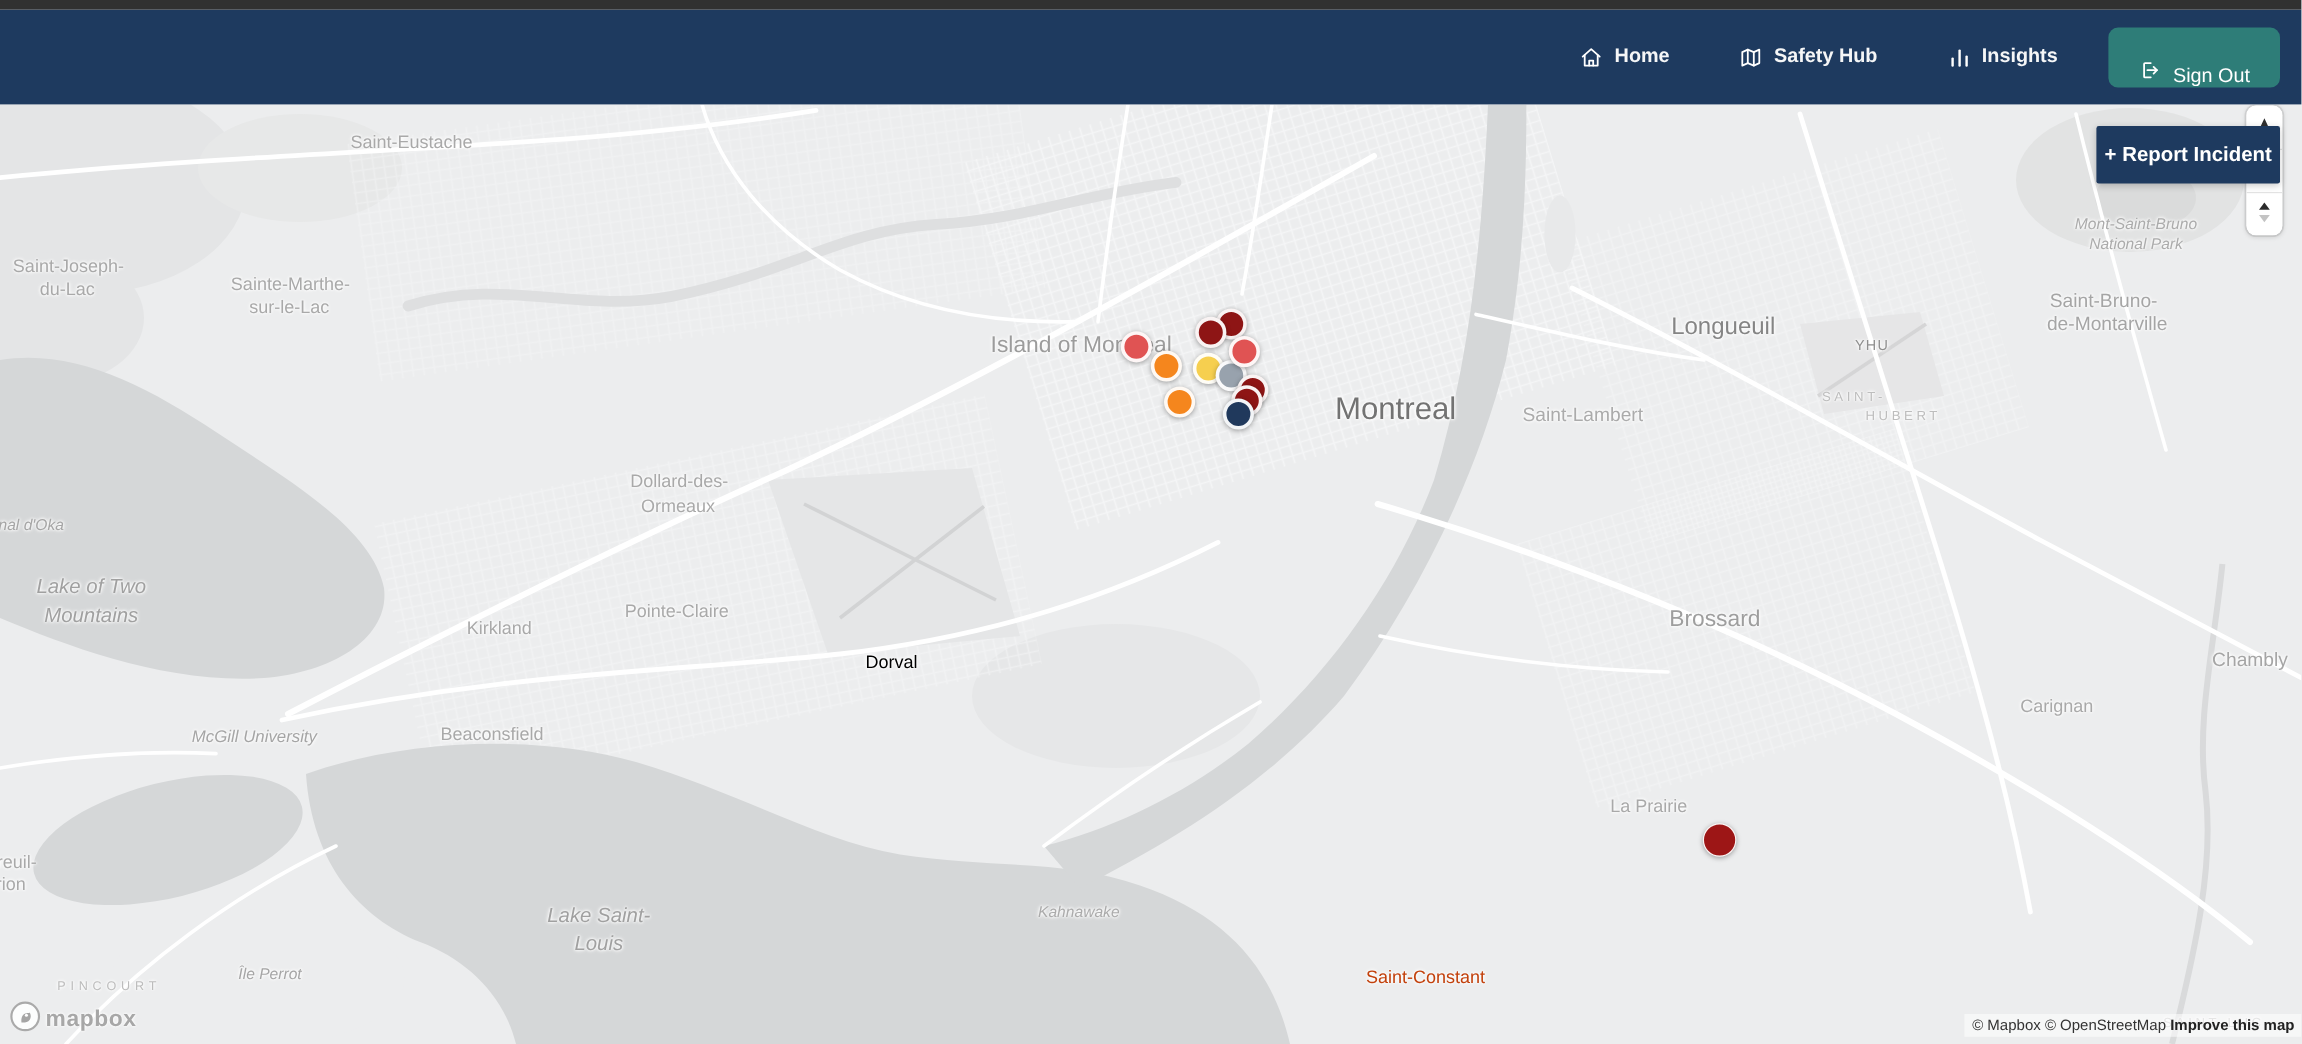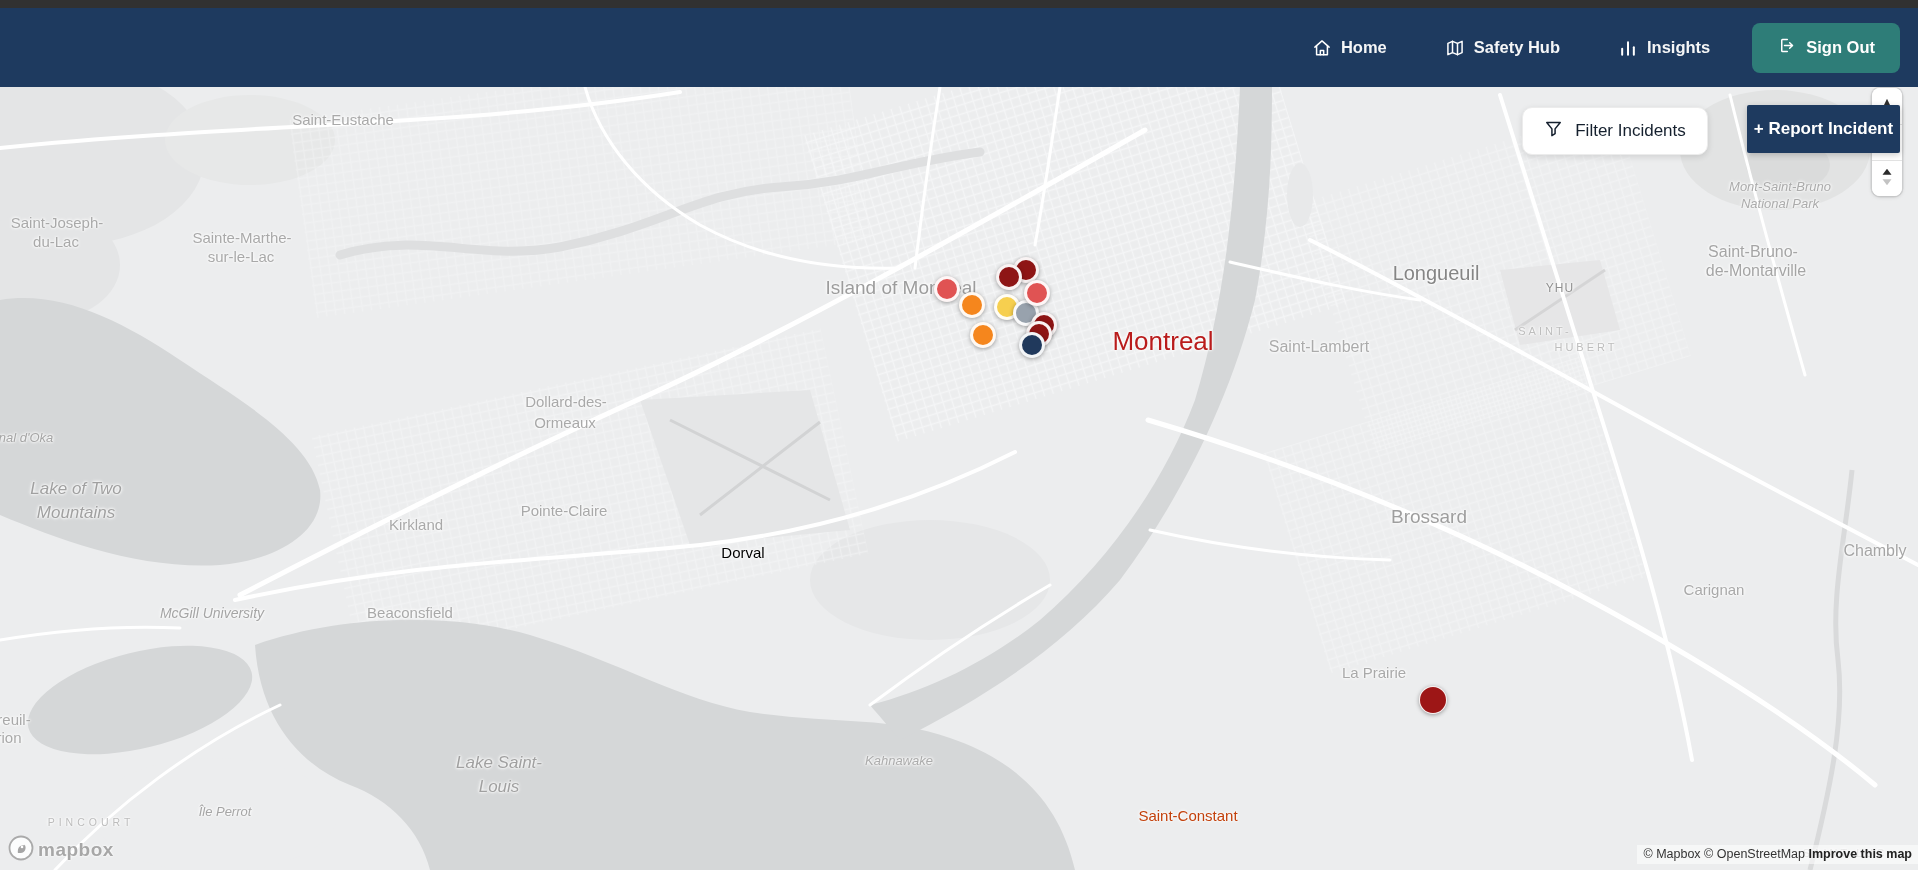--- a/index.html
+++ b/index.html
@@ -8,21 +8,21 @@
 
   
   .top-strip{position:absolute;left:0;top:0;width:100%;height:8px;background:#313131;z-index:10;}
 
   
   header{position:absolute;left:0;top:8px;width:100%;height:79px;background:var(--navy,#1e3a5f);z-index:9;display:flex;align-items:center;}
   .app-title{color:#fff;font-size:26px;font-weight:700;margin:0 0 0 20px;letter-spacing:.2px;}
   nav{position:absolute;right:18px;top:0;height:100%;display:flex;align-items:center;gap:58px;}
   .nav-item{display:flex;align-items:center;gap:9px;color:#f5f6f7;font-size:16.5px;font-weight:600;cursor:pointer;text-decoration:none;}
   .nav-item svg{display:block;}
-  .signout-btn{display:flex;align-items:center;gap:10px;height:50px;padding:0 25px;margin-left:-16px;border:none;border-radius:8px;background:var(--teal,#2e7d78);color:#fff;font-size:16.5px;font-weight:700;font-family:inherit;cursor:pointer;}
+  .signout-btn{display:flex;align-items:flex-end;gap:10px;height:50px;padding:0 25px;margin-left:-16px;border:none;border-radius:8px;background:var(--teal,#2e7d78);color:#fff;font-size:16.5px;font-weight:400;font-family:inherit;cursor:pointer;}
 
   
   .map{position:absolute;left:0;top:87px;width:1918px;height:783px;background:#ecedee;overflow:hidden;cursor:grab;}
   .map-base{position:absolute;left:0;top:0;z-index:1;}
   .label-layer,.marker-layer{position:absolute;left:0;top:-87px;width:1918px;height:870px;pointer-events:none;padding-left:36px;}
   .label-layer{z-index:2;}
   .marker-layer{z-index:3;}
   .map-label{position:absolute;transform:translate(-50%,-50%);white-space:nowrap;color:#a9a9a9;text-shadow:0 0 2px #fff,0 0 3px #fff,0 0 4px #fff;}
   .marker{position:absolute;border-radius:50%;transform:translate(-50%,-50%);box-shadow:0 1px 4px rgba(0,0,0,.35);pointer-events:auto;cursor:pointer;}
 
@@ -156,21 +156,21 @@
       </g>
     </svg>
 
     <div class="label-layer">
         <span class="map-label" style="left: 343px; top: 119px; font-size: 15px; color: rgb(169, 169, 169);">Saint-Eustache</span>
         <span class="map-label" style="left: 57px; top: 222px; font-size: 15px; color: rgb(169, 169, 169);">Saint-Joseph-</span>
         <span class="map-label" style="left: 56px; top: 241px; font-size: 15px; color: rgb(169, 169, 169);">du-Lac</span>
         <span class="map-label" style="left: 242px; top: 237px; font-size: 15px; color: rgb(169, 169, 169);">Sainte-Marthe-</span>
         <span class="map-label" style="left: 241px; top: 256px; font-size: 15px; color: rgb(169, 169, 169);">sur-le-Lac</span>
         <span class="map-label" style="left: 901px; top: 288px; font-size: 19px; color: rgb(156, 156, 156);">Island of Montreal</span>
-        <span class="map-label" style="left: 1163px; top: 341px; font-size: 26px; color: #b91c1c; font-weight: 500;">Montreal</span>
+        <span class="map-label" style="left: 1163px; top: 341px; font-size: 26px; color: #737373; font-weight: 500;">Montreal</span>
         <span class="map-label" style="left: 1436px; top: 273px; font-size: 20px; color: rgb(133, 133, 133); font-weight: 500;">Longueuil</span>
         <span class="map-label" style="left: 1560px; top: 288px; font-size: 12px; color: rgb(143, 143, 143); letter-spacing: 1px;">YHU</span>
         <span class="map-label" style="left: 1780px; top: 186px; font-size: 13px; color: rgb(171, 171, 171); font-style: italic;">Mont-Saint-Bruno</span>
         <span class="map-label" style="left: 1780px; top: 203px; font-size: 13px; color: rgb(171, 171, 171); font-style: italic;">National Park</span>
         <span class="map-label" style="left: 1753px; top: 252px; font-size: 16px; color: rgb(165, 165, 165);">Saint-Bruno-</span>
         <span class="map-label" style="left: 1756px; top: 271px; font-size: 16px; color: rgb(165, 165, 165);">de-Montarville</span>
         <span class="map-label" style="left: 1545px; top: 331px; font-size: 11px; color: rgb(189, 189, 189); letter-spacing: 3px;">SAINT-</span>
         <span class="map-label" style="left: 1546px; top: 347px; font-size: 11px; color: rgb(189, 189, 189); letter-spacing: 3px; margin-left: 40px;">HUBERT</span>
         <span class="map-label" style="left: 1319px; top: 347px; font-size: 16px; color: rgb(171, 171, 171);">Saint-Lambert</span>
         <span class="map-label" style="left: 26px; top: 437px; font-size: 13px; color: rgb(165, 165, 165); font-style: italic;">nal d'Oka</span>
@@ -224,28 +224,20 @@
       <button>
         <span>
           <svg width="18" height="22" viewBox="0 0 24 28">
               <path d="M12 3 18 11H6Z" fill="#2a2a2a"></path>
               <path d="M12 25 6 17h12Z" fill="#c3c3c3"></path>
             </svg>
         </span>
       </button>
     </div>
 
-    <button class="filter-btn">
-      <span>
-        <svg width="19" height="19" viewBox="0 0 24 24" fill="none" stroke="#15202e" stroke-width="1.9" stroke-linejoin="round">
-            <path d="M3.5 4.5h17L14 12.5v6l-4 2.5v-8.5Z"></path>
-          </svg>
-      </span>
-      <span>Filter Incidents</span>
-    </button>
 
     <button class="report-btn">
       <span>+ Report Incident</span>
     </button>
 
     <a class="mapbox-logo">
       <span>
         <svg width="26" height="26" viewBox="0 0 26 26">
             <circle cx="13" cy="13" r="11.5" fill="#ffffff" fill-opacity=".85" stroke="#aaaaaa" stroke-width="1.8"></circle>
             <path d="M16.5 9.5c1.2 1.2 1.6 4.2.3 6.2-1.6 2.3-4.9 2.6-6.9 2.3-.3-2-.1-5.3 2.3-6.9 2-1.3 4.3-.9 4.3-.9Z" fill="#a5a5a5"></path>

